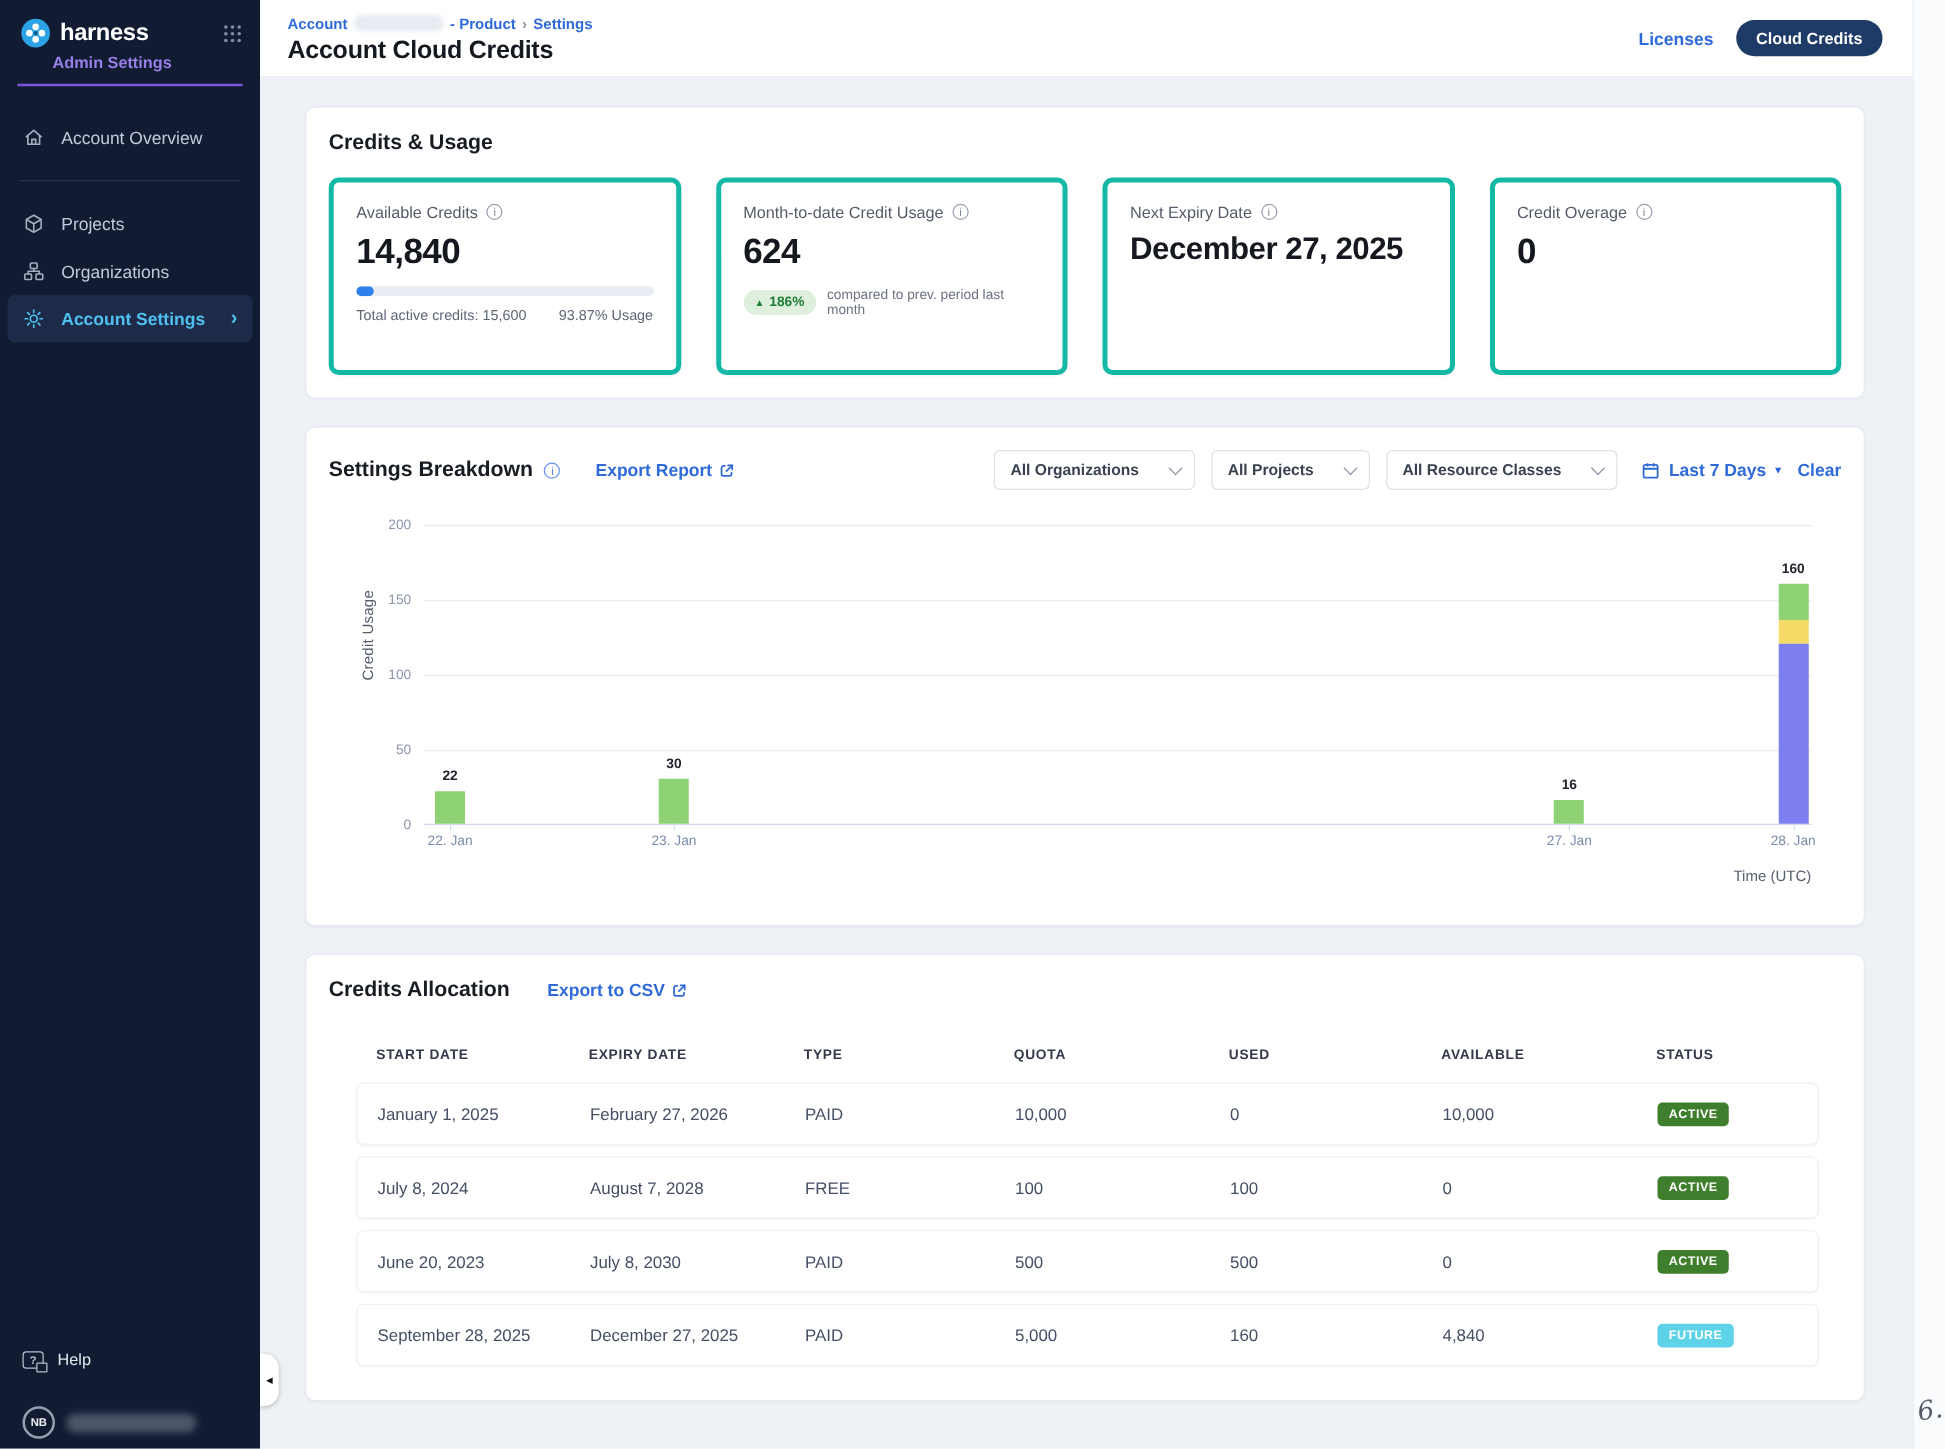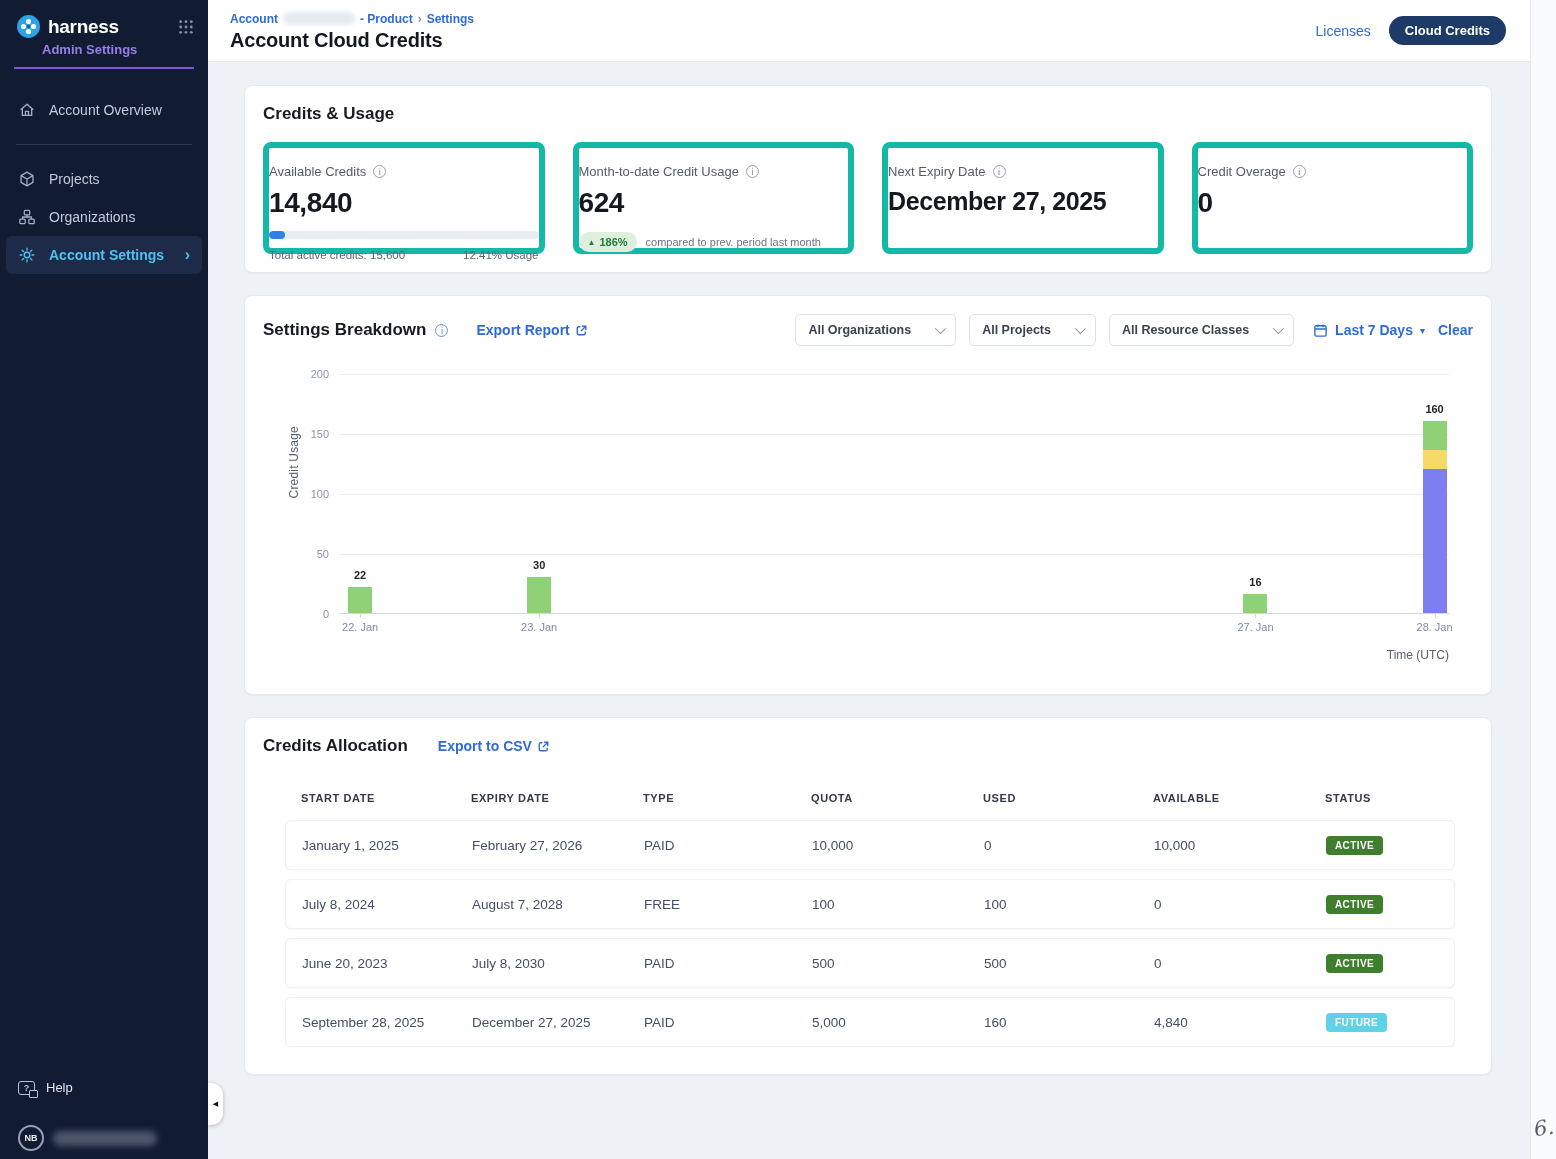--- a/index.html
+++ b/index.html
@@ -62,35 +62,35 @@
   }
   .head-left { display:flex; flex-direction:column; gap:3px; padding-top:2px; }
   .breadcrumb { display:flex; align-items:center; gap:5px; font-size:12px; }
   .breadcrumb a { color:#2f6bd8; text-decoration:none; font-weight:bold; cursor:pointer; }
   .crumb-sep { color:#8b93a5; font-size:12px; font-weight:bold; }
   .crumb-blob { width:72px; height:13px; background:#e6ebf2; border-radius:7px; filter:blur(2px); }
   .page-title { font-size:20px; font-weight:bold; color:#14181f; letter-spacing:-0.2px; }
   .title-smudge { position:absolute; left:295px; top:20px; width:92px; height:28px;
     background:rgba(255,255,255,.82); filter:blur(4px); pointer-events:none; }
   .head-right { margin-left:auto; display:flex; align-items:center; gap:18px; }
-  .licenses-link { color:#2f6bd8; font-size:14px; font-weight:normal; text-decoration:none; cursor:pointer; }
+  .licenses-link { color:#2f6bd8; font-size:14px; font-weight:bold; text-decoration:none; cursor:pointer; }
   .cc-pill { background:#1e3a66; color:#fff; border:none; font-family:inherit; font-size:13px; font-weight:bold;
     padding:7px 16px; border-radius:17px; cursor:pointer; }
 
   .content { flex:1; overflow:hidden; padding:23px 38px 0 36px; }
 
   .panel { background:#fff; border:1px solid #e6e9f0; border-radius:8px;
     box-shadow:0 1px 2px rgba(16,24,40,.04); padding:18px; }
   .panel + .panel { margin-top:22px; }
   .panel h2 { font-size:17px; font-weight:bold; color:#171b22; }
 
   
   .cards { display:flex; gap:28px; margin-top:18px; }
-  .card { flex:1; height:112px; background:#fff; border:6px solid #14b8a6; border-radius:8px;
-    padding:16px 0; box-shadow:0 1px 2px rgba(16,24,40,.03); }
+  .card { flex:1; height:158px; background:#fff; border:4px solid #14b8a6; border-radius:8px;
+    padding:16px 18px; box-shadow:0 1px 2px rgba(16,24,40,.03); }
   .card-label-row { display:flex; align-items:center; gap:7px; font-size:13px; color:#555c69; }
   .info-i { width:13px; height:13px; border:1px solid #9aa2b2; border-radius:50%;
     font-size:9px; line-height:12px; text-align:center; color:#7d8596; cursor:pointer; flex:0 0 auto; }
   .info-i.blue { border-color:#6b93e8; color:#5b85e6; }
   .cvalue { font-size:28px; font-weight:bold; color:#15181e; margin-top:8px; letter-spacing:-0.4px; }
   .cvalue.date { font-size:25px; line-height:1.28; margin-top:6px; }
   .progress { height:8px; background:#e9edf3; border-radius:5px; margin-top:12px; position:relative; overflow:hidden; }
   .progress .fill { position:absolute; left:0; top:0; bottom:0; background:#2f80ed; border-radius:5px; min-width:14px; }
   .cfoot { display:flex; justify-content:space-between; font-size:11.5px; color:#5e6675; margin-top:10px;align-items:flex-end; }
   .badge-row { display:flex; align-items:center; gap:9px; margin-top:13px; }
@@ -279,21 +279,21 @@
             <div class="card-label-row">
               <span>Available Credits</span>
               <span class="info-i">i</span>
             </div>
             <div class="cvalue">14,840</div>
             <div class="progress">
                 <div class="fill" id="progress-fill" style="width: 6%; background: rgb(47, 128, 237);"></div>
               </div>
             <div class="cfoot">
               <span>Total active credits: 15,600</span>
-              <span>12.41% Usage</span>
+              <span>93.87% Usage</span>
             </div>
           </div>
 
           <div class="card">
             <div class="card-label-row">
               <span>Month-to-date Credit Usage</span>
               <span class="info-i">i</span>
             </div>
             <div class="cvalue">624</div>
             <div class="badge-row">

